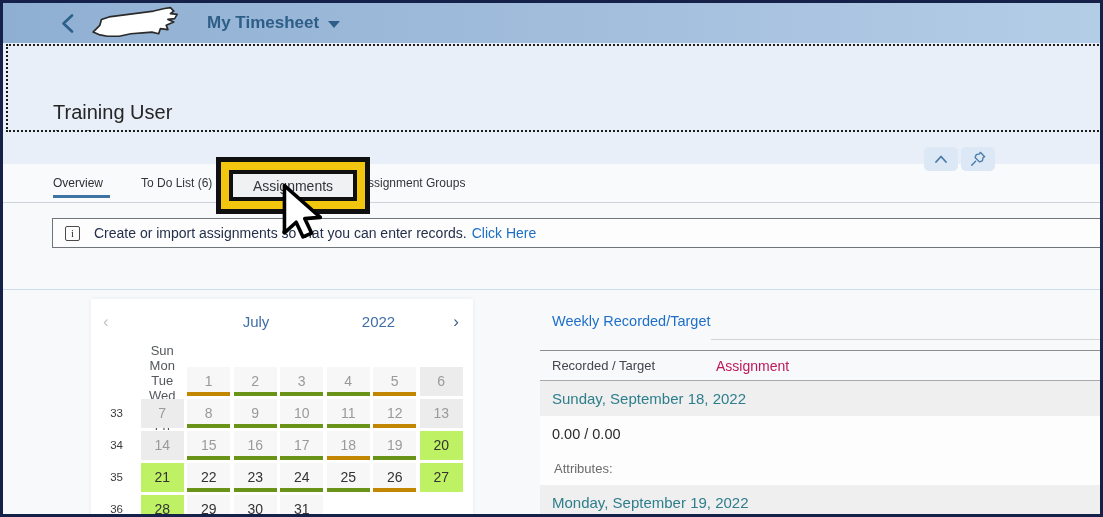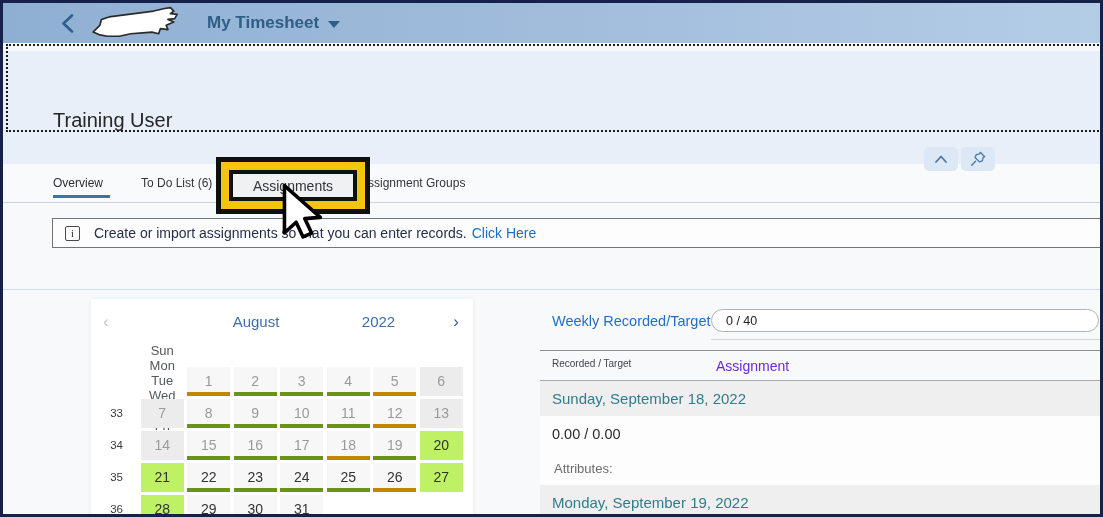--- a/index.html
+++ b/index.html
@@ -10,21 +10,21 @@
   .topbar{position:absolute;left:0;top:0;right:0;height:40px;
           background:linear-gradient(90deg,#8fafd2 0%,#a3bedd 55%,#b4cde7 100%);}
   .back-chevron{position:absolute;left:57px;top:10px;cursor:pointer;}
   .nc-logo{position:absolute;left:86px;top:3px;}
   .app-title{position:absolute;left:204px;top:10px;font-size:17px;font-weight:bold;color:#2e5e87;
              display:flex;align-items:center;gap:9px;cursor:pointer;}
   .app-title .caret{width:0;height:0;border-left:6px solid transparent;border-right:6px solid transparent;
                     border-top:7px solid #2e5e87;margin-top:2px;}
 
   
-  .user-band{position:absolute;left:0;top:48px;right:0;height:88px;background:#e9eff8;}
+  .user-band{position:absolute;left:0;top:40px;right:0;height:88px;background:#e9eff8;}
   .dash-rect{position:absolute;left:3px;top:41px;right:-2px;height:84px;border:2px dotted #1b1b1b;pointer-events:none;z-index:4;}
   .user-name{position:absolute;left:50px;top:58px;font-size:20px;color:#252525;}
   .user-subtitle{position:absolute;left:50px;top:85px;font-size:14px;color:#3c3c3c;}
 
   
   .sub-band{position:absolute;left:0;top:128px;right:0;height:33px;background:#e9eff8;}
   .sub-band-line{position:absolute;left:0;top:158px;right:0;height:1px;background:#cddcec;}
   .icon-btn{position:absolute;top:144px;width:34px;height:24px;background:#dce8f5;border-radius:5px;
             display:flex;align-items:center;justify-content:center;cursor:pointer;z-index:5;}
   .btn-collapse{left:921px;}
@@ -79,22 +79,22 @@
 
   
   .panel{position:absolute;left:537px;top:300px;width:566px;}
   .weekly-row{position:relative;height:40px;}
   .weekly-label{position:absolute;left:12px;top:10px;font-size:14.5px;color:#1f6fc8;}
   .weekly-pill{position:absolute;left:171px;top:6px;width:388px;height:23px;box-sizing:border-box;
                background:#fff;border:1px solid #b3b3b3;border-radius:12px;font-size:12.5px;color:#222;
                display:flex;align-items:center;padding-left:14px;}
   .weekly-underline{position:absolute;left:171px;top:36px;width:395px;height:1px;background:#d4d4d4;}
   .tbl-head{position:relative;height:29px;margin-top:7px;border-top:1px solid #8e8e8e;border-bottom:1px solid #a9a9a9;}
-  .col-recorded{position:absolute;left:12px;top:7px;font-size:10px;color:#40464c;}
-  .col-assignment{position:absolute;left:176px;top:7px;font-size:14px;color:#6d28d9;}
+  .col-recorded{position:absolute;left:12px;top:7px;font-size:13px;color:#40464c;}
+  .col-assignment{position:absolute;left:176px;top:7px;font-size:14px;color:#be185d;}
   .prow{display:flex;align-items:center;box-sizing:border-box;padding-left:12px;}
   .prow.group{height:35px;background:#efefef;font-size:15px;color:#2e7e8c;cursor:pointer;}
   .prow.value{height:35px;background:#fdfdfd;font-size:14.5px;color:#2b2b2b;}
   .prow.attributes{height:34px;background:#fdfdfd;font-size:13px;color:#6b6b6b;padding-left:14px;}
 </style>
 </head>
 <body>
 
 <div class="screen">
 
@@ -155,21 +155,21 @@
 
   <div class="info-strip">
     <span class="info-icon">i</span>
     <span class="info-text">Create or import assignments so that you can enter records.</span>
     <span class="info-link">Click Here</span>
   </div>
 
   <div class="calendar">
     <div class="cal-head">
       <span class="cal-prev">‹</span>
-      <span class="cal-month">August</span>
+      <span class="cal-month">July</span>
       <span class="cal-year">2022</span>
       <span class="cal-next">›</span>
     </div>
     <div class="cal-dow">
       <span class="dow">Sun</span>
       <span class="dow">Mon</span>
       <span class="dow">Tue</span>
       <span class="dow">Wed</span>
       <span class="dow">Thu</span>
       <span class="dow">Fri</span>
@@ -295,21 +295,20 @@
           <span class="day-slot">
             <span class="day empty"></span>
           </span>
         </div>
       </div>
   </div>
 
   <div class="panel">
     <div class="weekly-row">
       <span class="weekly-label">Weekly Recorded/Target</span>
-      <div class="weekly-pill">0 / 40</div>
       <div class="weekly-underline"></div>
     </div>
     <div class="tbl-head">
       <span class="col-recorded">Recorded / Target</span>
       <span class="col-assignment">Assignment</span>
     </div>
     <div id="panel-rows">
         <div class="prow group">Sunday, September 18, 2022</div>
         <div class="prow value">0.00 / 0.00</div>
         <div class="prow attributes">Attributes:</div>

